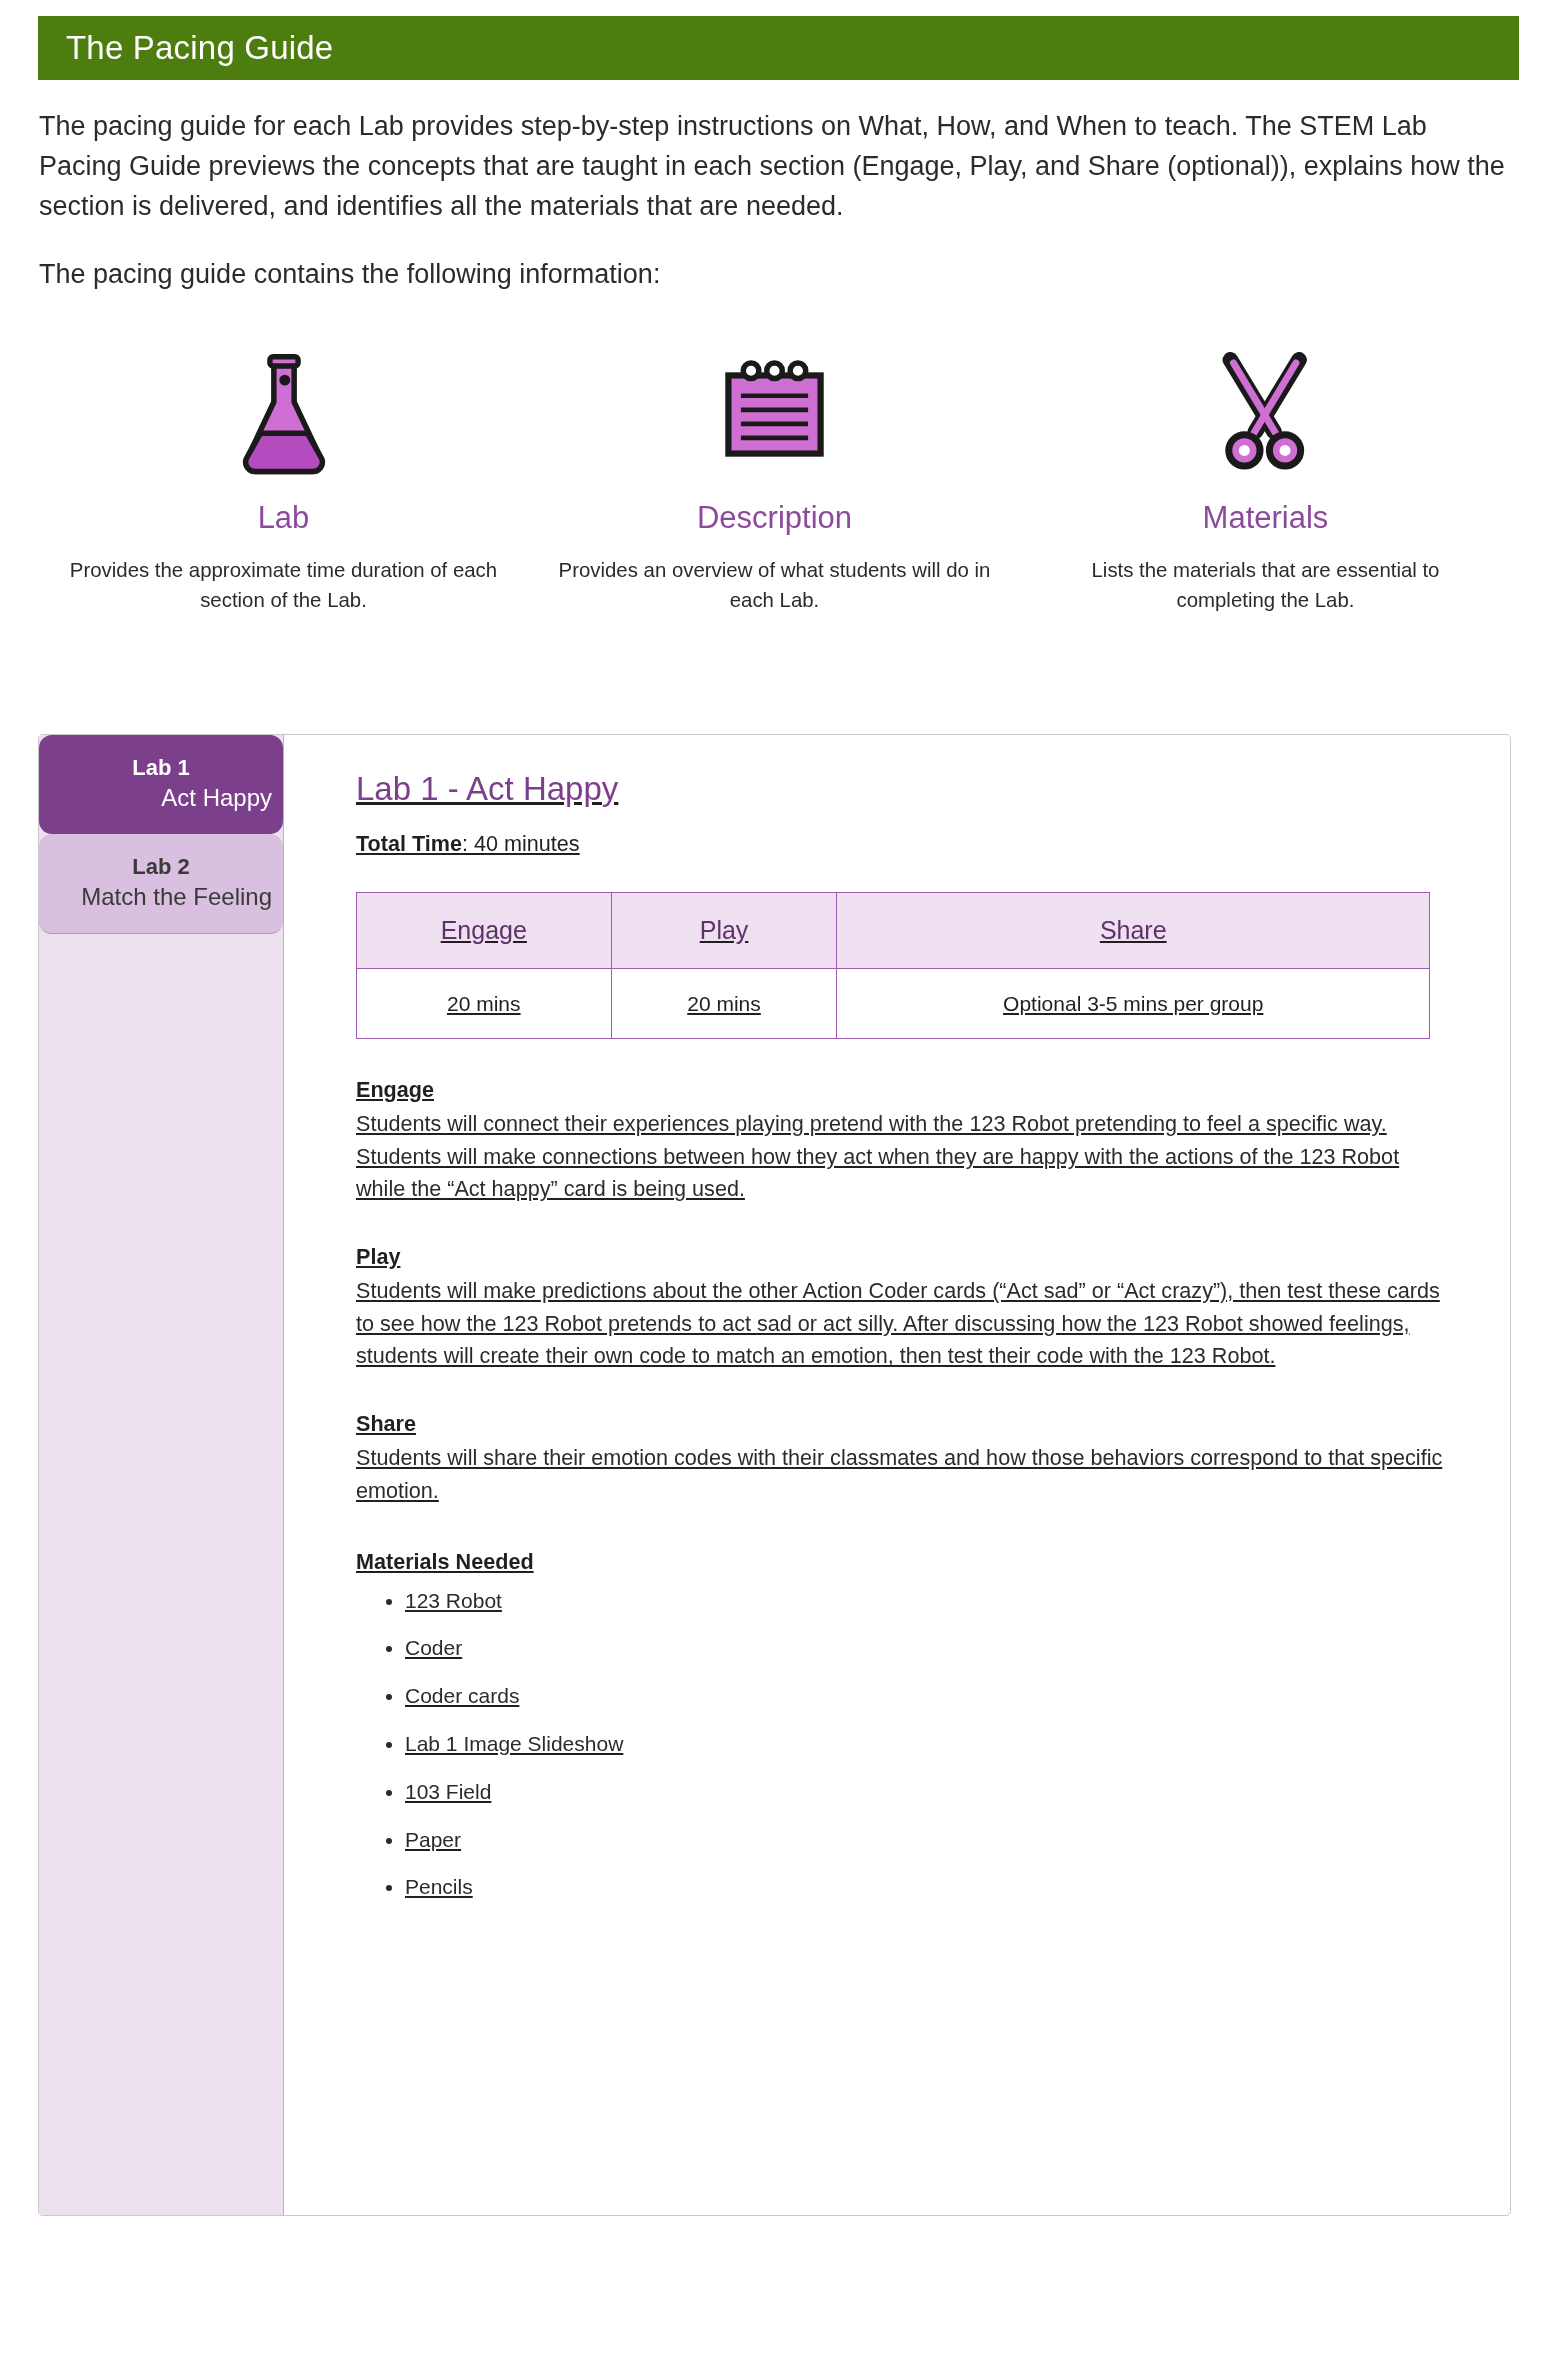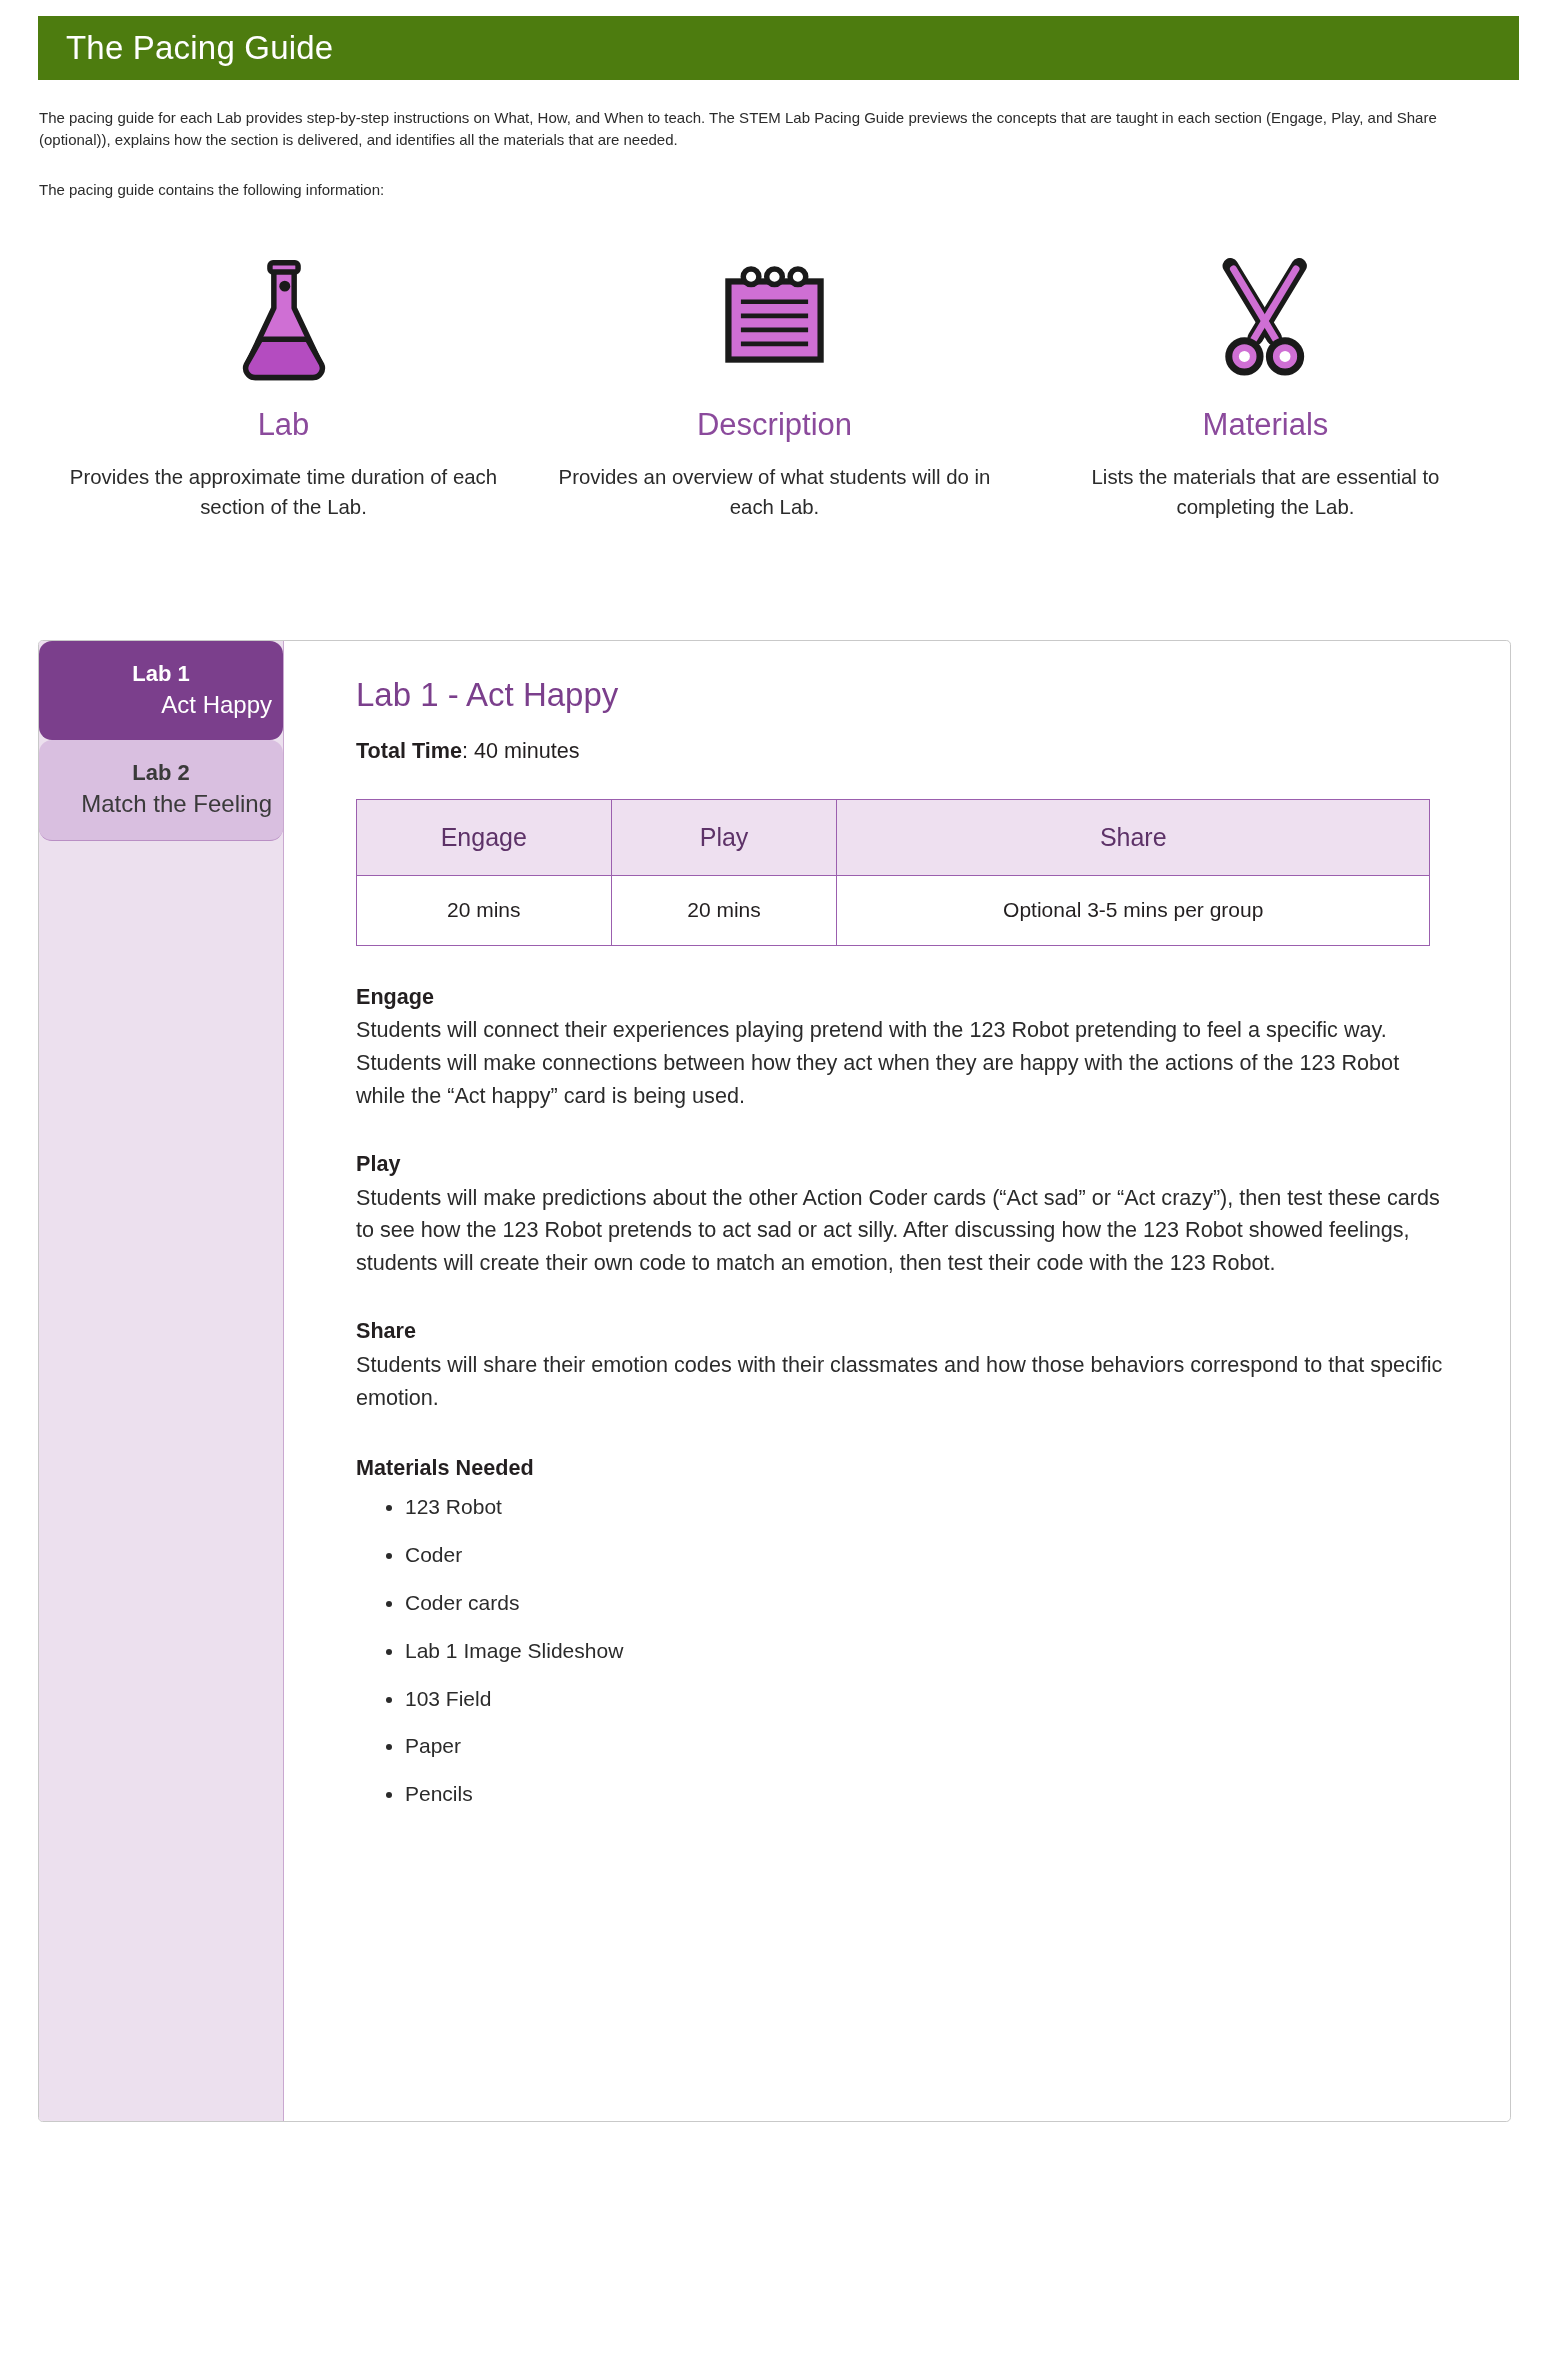--- a/index.html
+++ b/index.html
@@ -33,21 +33,21 @@
   }
   .banner-title {
     font-size: 33px;
     font-weight: 400;
     letter-spacing: 0.2px;
   }
 
   
   .intro {
     margin: 27px 43px 0 39px;
-    font-size: 15px;
+    font-size: 27px;
     line-height: 1.48;
     color: #2b2b2b;
     max-width: 1474px;
   }
   .intro.second {
     margin-top: 28px;
   }
 
   
   .icon-row {
@@ -125,20 +125,21 @@
     margin-top: 0;
     line-height: 1.3;
     font-weight: 400;
     text-align: right;
   }
 
   .card-body {
     flex: 1 1 auto;
     padding: 35px 47px 47px 72px;
     box-sizing: border-box;
+    text-decoration: underline;
   }
   .lab-heading {
     font-size: 33px;
     color: #7b3f8c;
     font-weight: 400;
     margin: 0 0 0 0;
   }
   .total-time {
     margin-top: 23.5px;
     font-size: 21.6px;

